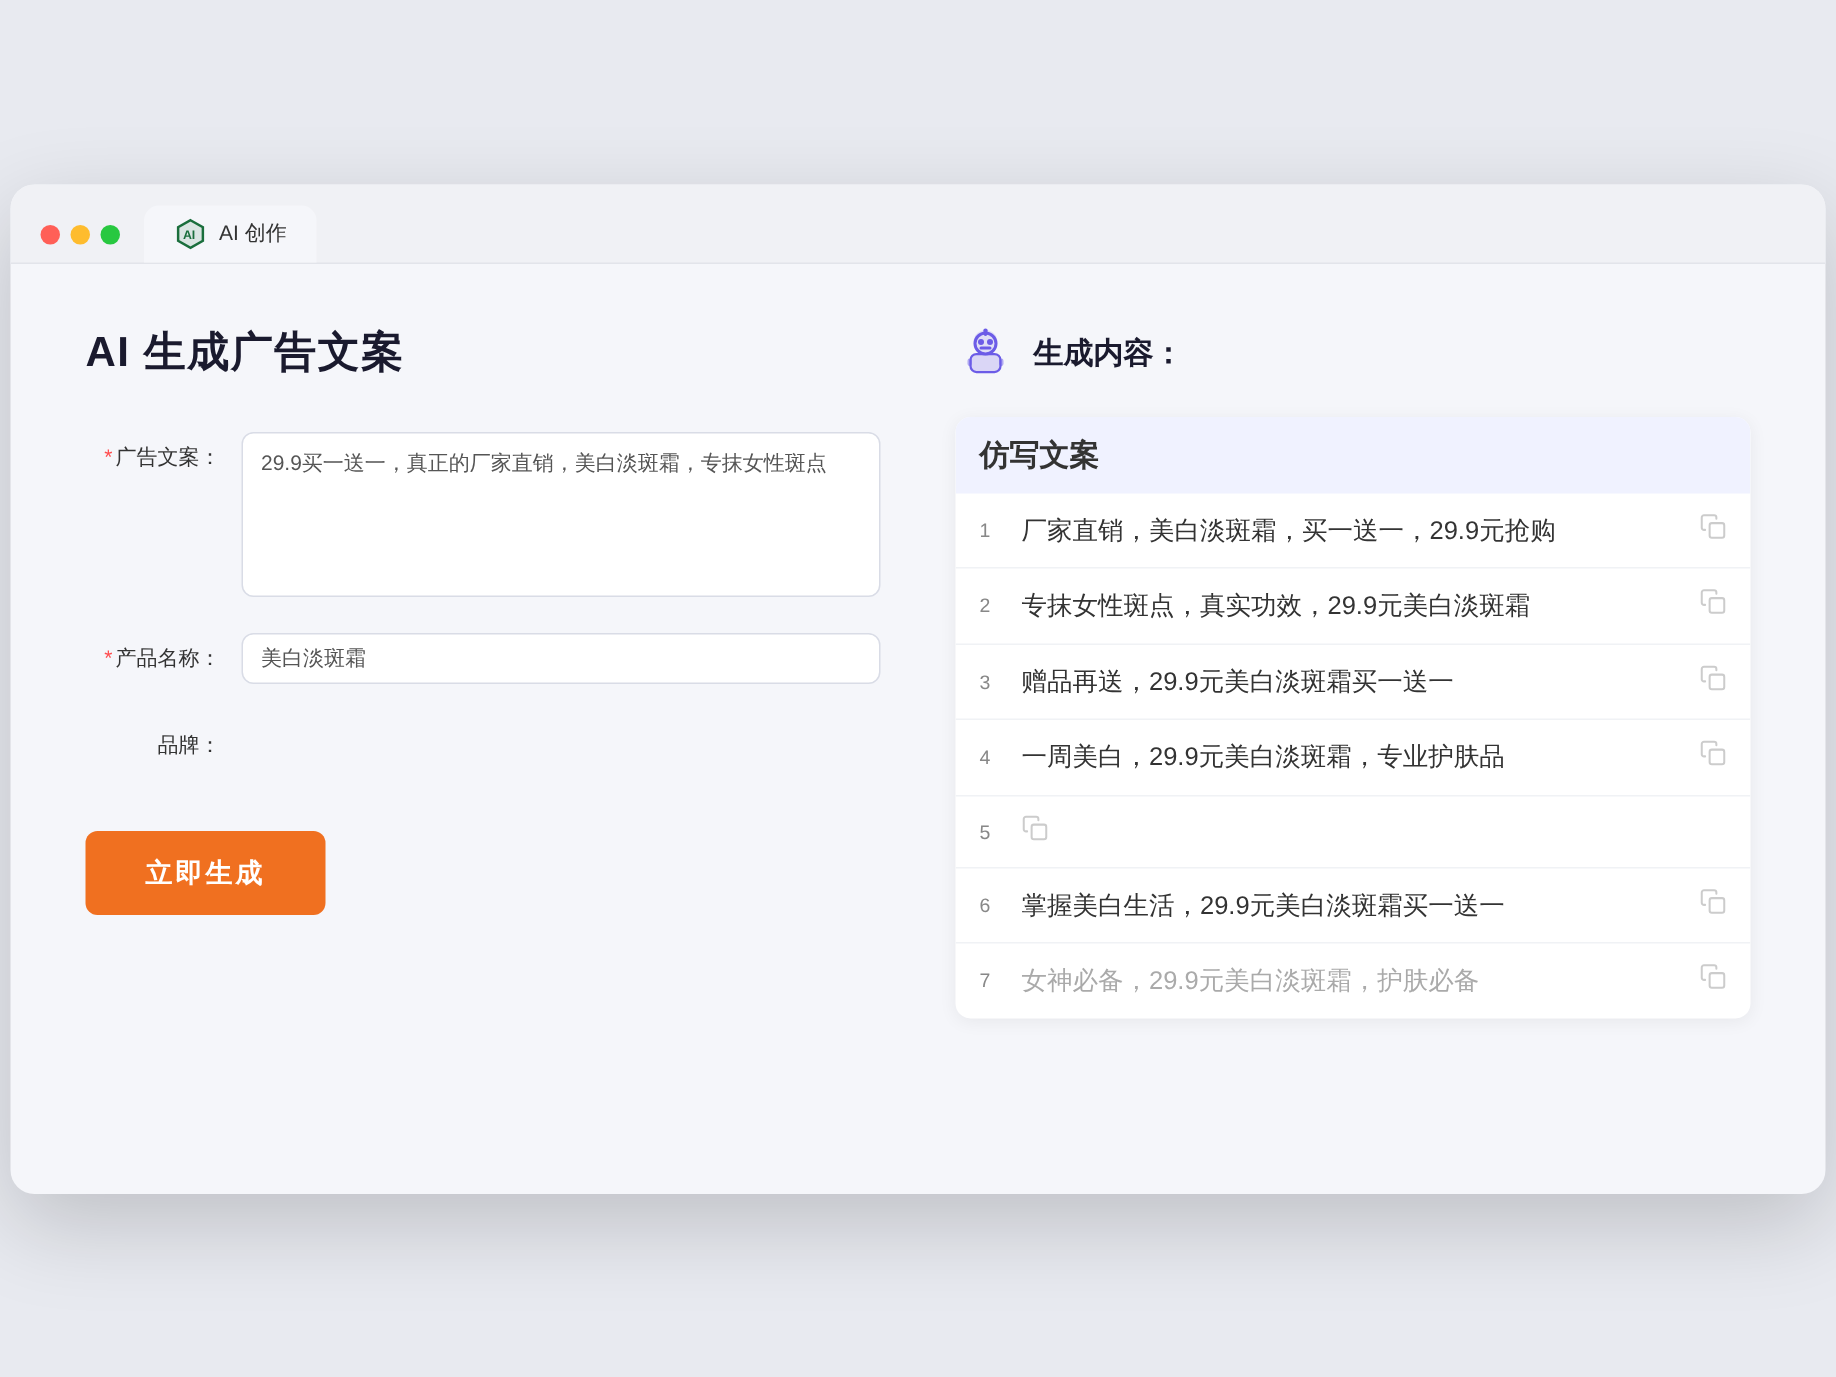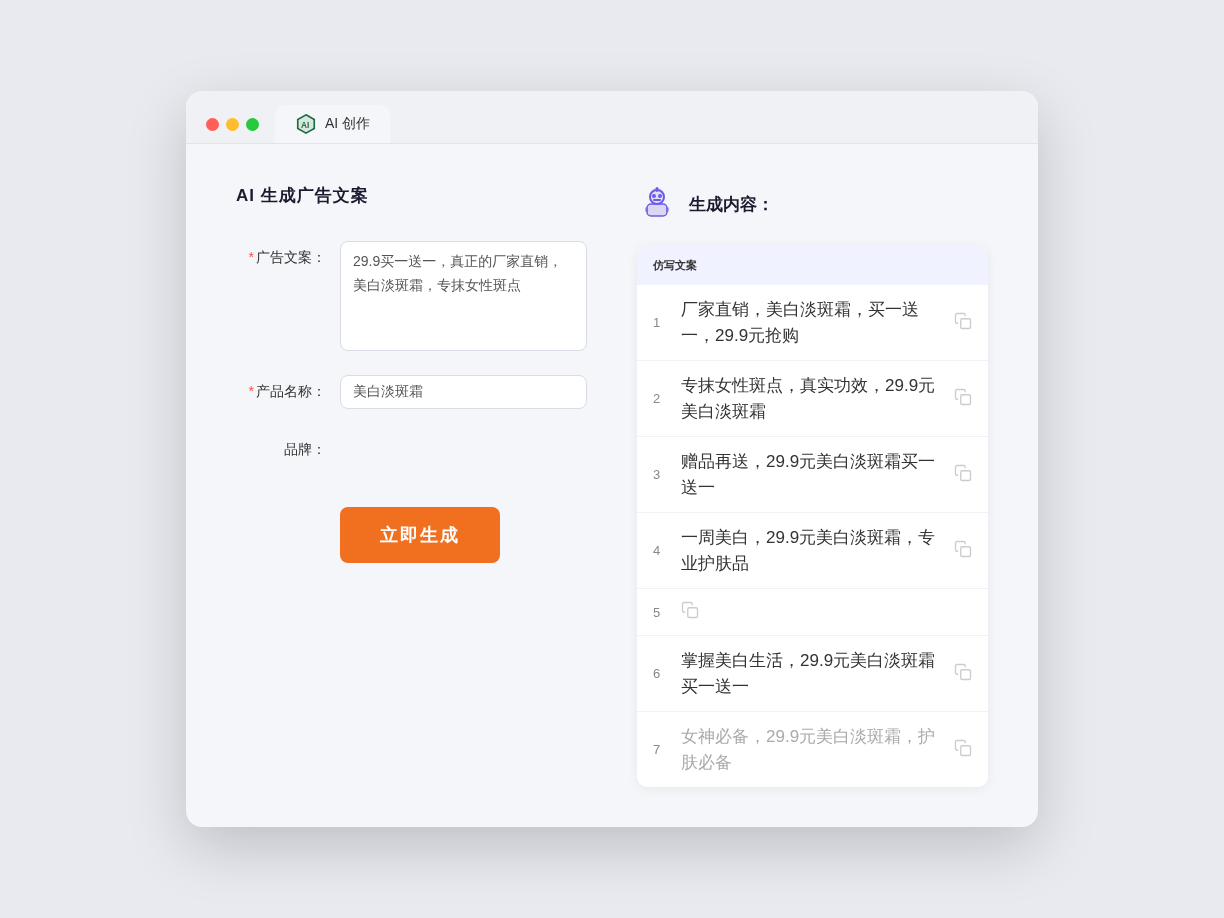--- a/index.html
+++ b/index.html
@@ -6,21 +6,21 @@
     body {
       background: #e8eaf0;
       display: flex;
       justify-content: center;
       align-items: center;
       min-height: 100vh;
       font-family: 'PingFang SC', 'Microsoft YaHei', sans-serif;
     }
 
     .browser-window {
-      width: 852px;
+      width: 1210px;
       background: #f5f6fa;
       border-radius: 16px;
       box-shadow: 0 20px 60px rgba(0,0,0,0.18);
       overflow: hidden;
     }
 
     .title-bar {
       background: #f0f1f5;
       padding: 14px 20px 0;
       display: flex;
@@ -67,21 +67,21 @@
       display: grid;
       grid-template-columns: 1fr 1fr;
       gap: 50px;
       min-height: 620px;
     }
 
     
     .left-panel {}
 
     .page-title {
-      font-size: 17px;
+      font-size: 28px;
       font-weight: 700;
       color: #1a1a2e;
       margin-bottom: 34px;
       letter-spacing: 1px;
     }
 
     .form-row {
       display: flex;
       align-items: flex-start;
       margin-bottom: 24px;
@@ -123,56 +123,55 @@
     .generate-btn {
       background: #f07020;
       color: #fff;
       border: none;
       border-radius: 8px;
       padding: 16px 40px;
       font-size: 18px;
       font-weight: 600;
       cursor: pointer;
       margin-top: 24px;
-      margin-left: 104px;
       letter-spacing: 2px;
     }
 
     
     .right-panel {}
 
     .result-header {
       display: flex;
       align-items: center;
       gap: 12px;
       margin-bottom: 22px;
     }
 
     .robot-icon-wrap {
       width: 40px;
       height: 40px;
     }
 
     .result-title {
-      font-size: 17px;
+      font-size: 20px;
       font-weight: 600;
       color: #1a1a2e;
     }
 
     .result-table {
       background: #fff;
       border-radius: 10px;
       overflow: hidden;
       box-shadow: 0 2px 12px rgba(0,0,0,0.06);
     }
 
     .table-header-row {
       background: #f0f2ff;
       padding: 12px 16px;
-      font-size: 11px;
+      font-size: 20px;
       font-weight: 600;
       color: #333;
     }
 
     .table-item {
       display: flex;
       align-items: center;
       padding: 12px 16px;
       border-bottom: 1px solid #f0f2f5;
       gap: 12px;

